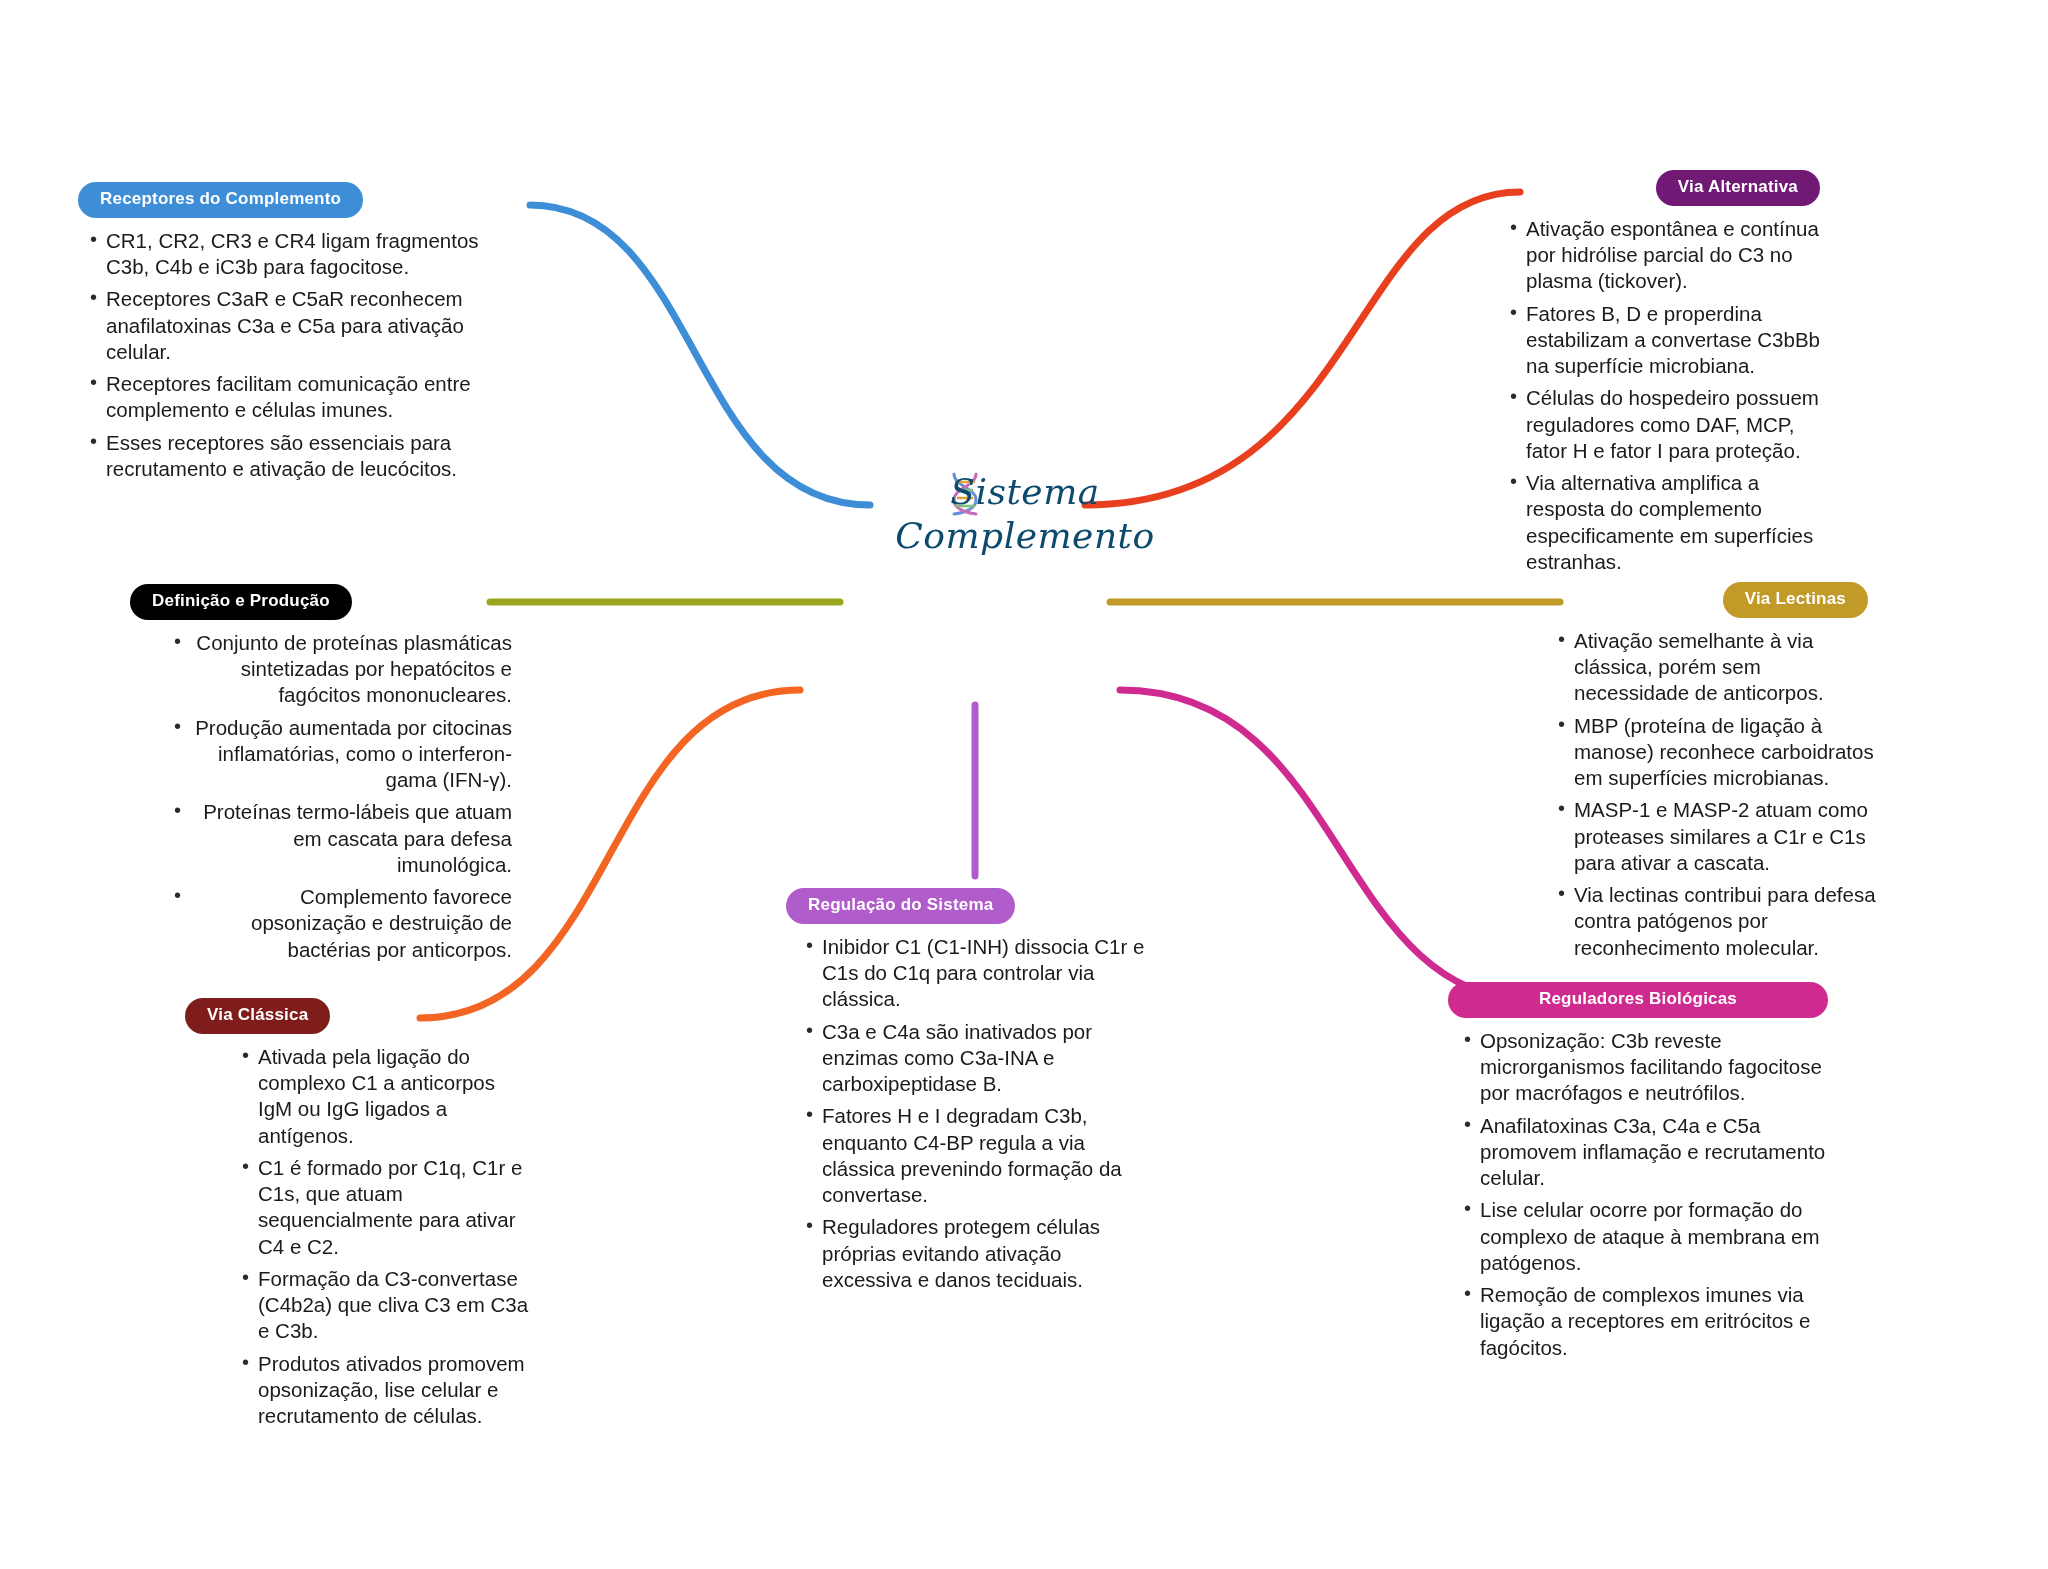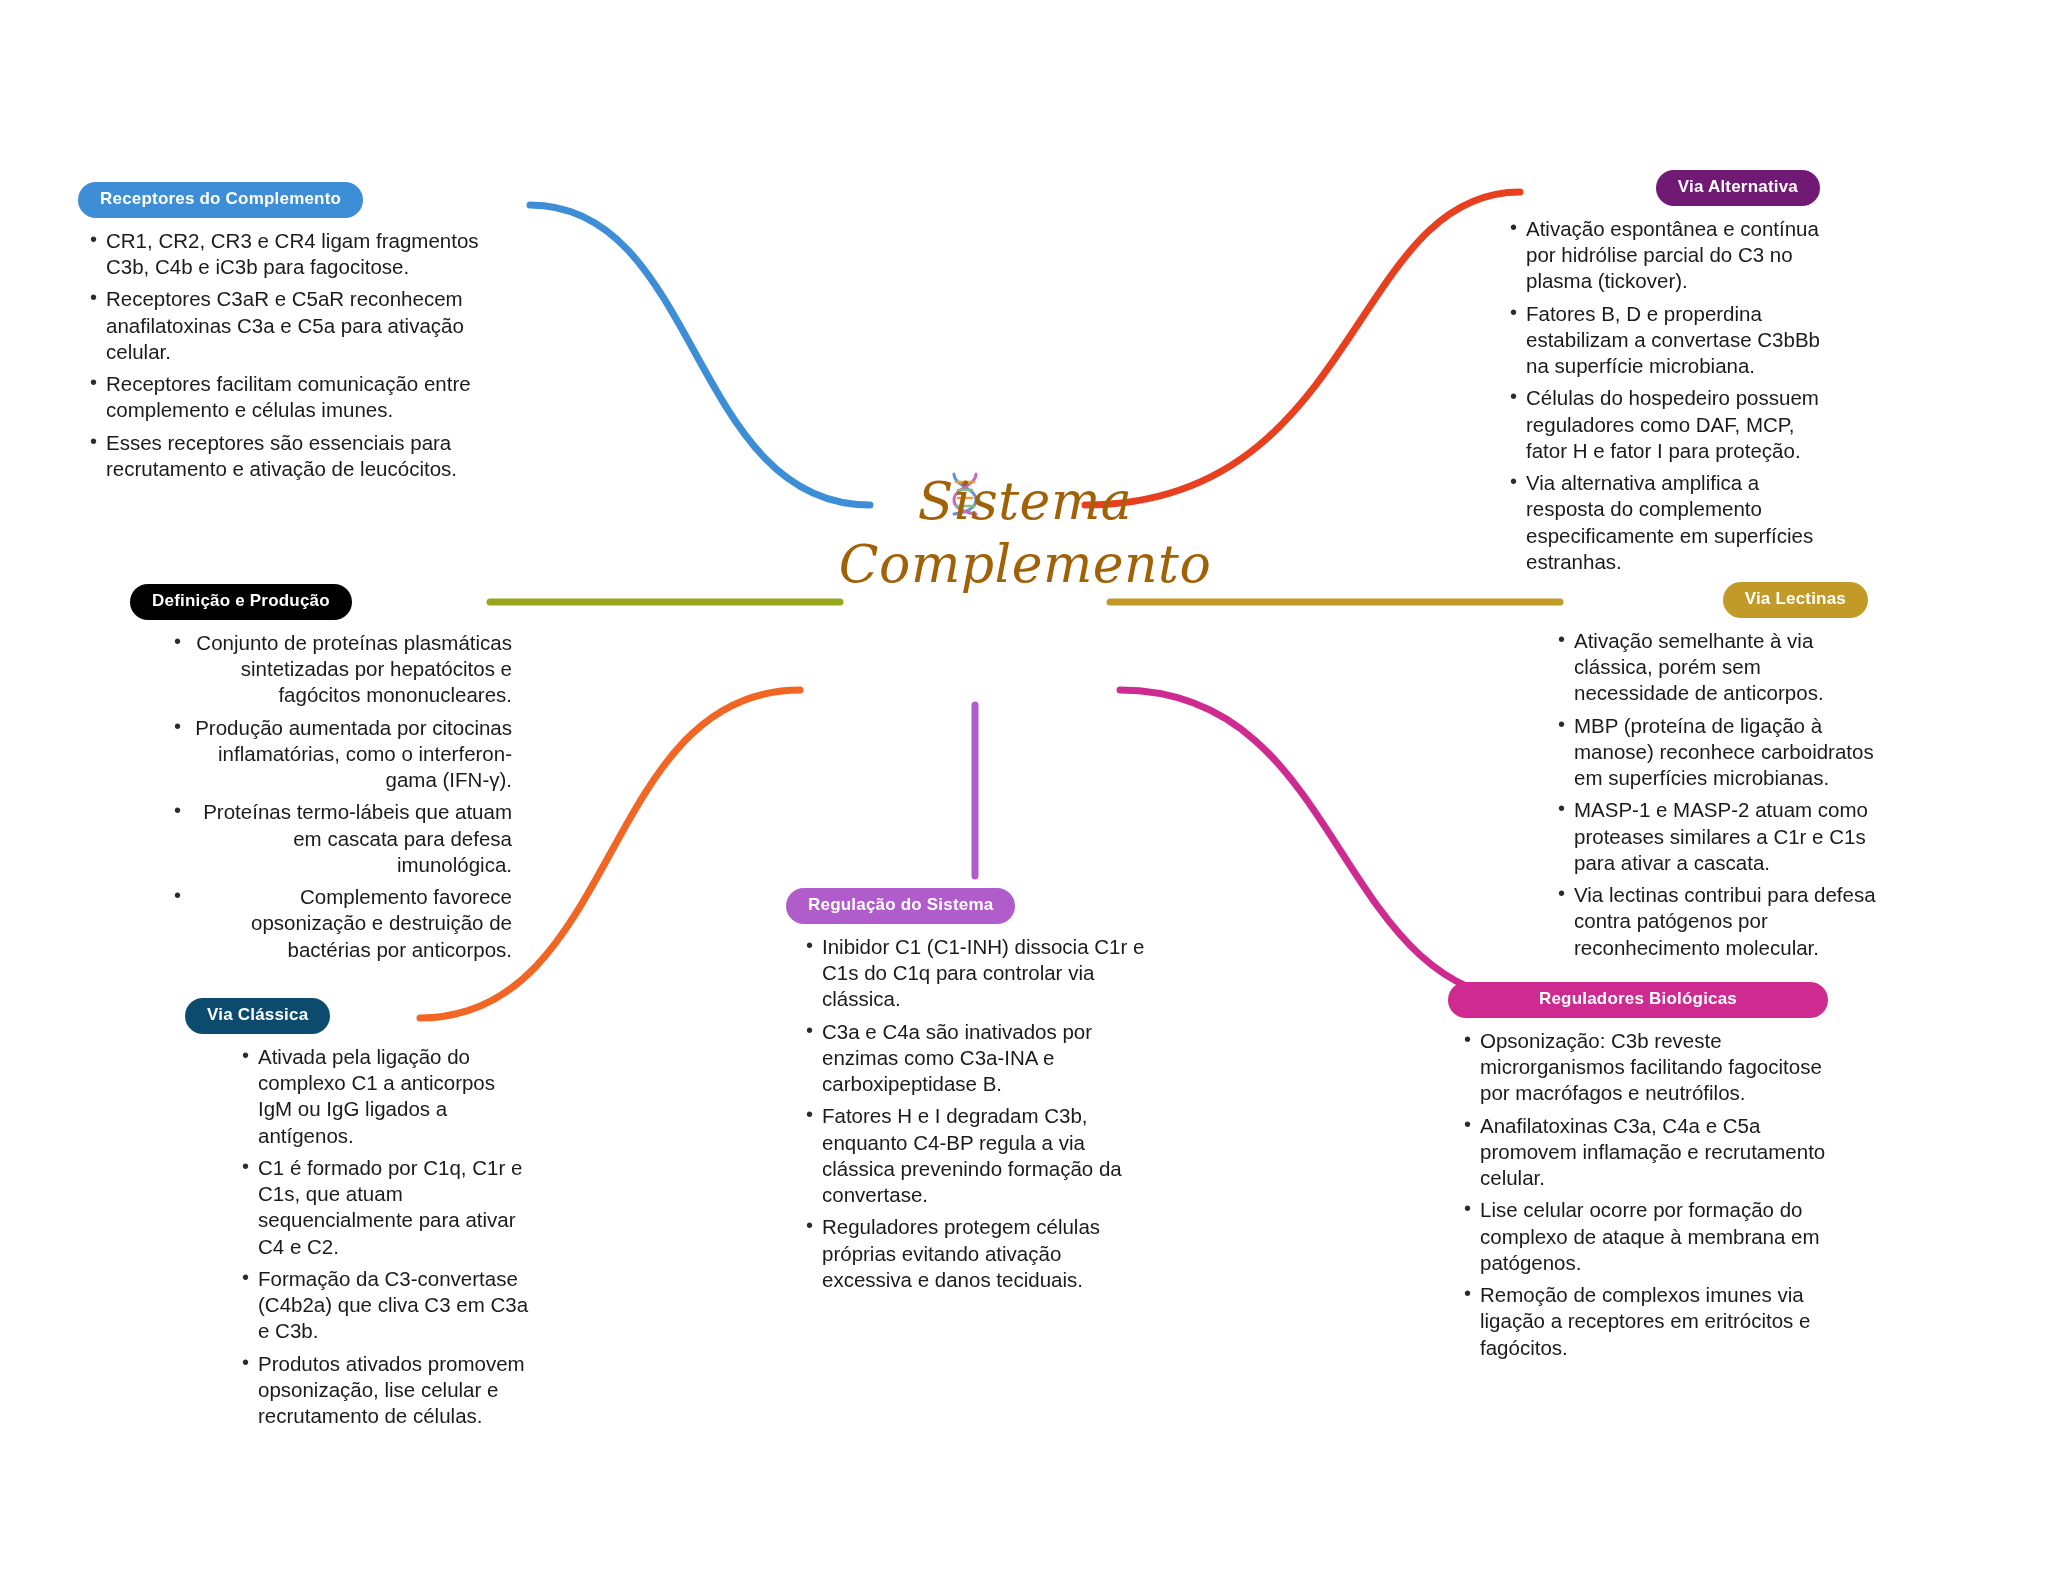--- a/index.html
+++ b/index.html
@@ -34,23 +34,23 @@
   .center {
     position: absolute;
     left: 790px;
     top: 470px;
     width: 470px;
     text-align: center;
   }
   .center-title {
     font-family: "DejaVu Serif", serif;
     font-style: italic;
-    font-size: 52px;
+    font-size: 36px;
     line-height: 1.22;
-    color: #a16207;
+    color: #0c4a6e;
     letter-spacing: 0.5px;
   }
   .dna-icon {
     position: absolute;
     left: 943px;
     top: 470px;
     width: 44px;
     height: 48px;
   }
 
@@ -97,21 +97,21 @@
   
   #b-receptores { left: 78px;  top: 182px;  width: 430px; }
   #b-receptores .branch-title { background: #3d8ed7; }
   #b-receptores ul.points { width: 420px; padding-left: 10px; }
 
   #b-definicao { left: 130px; top: 584px; width: 390px; }
   #b-definicao .branch-title { background: #000000; }
   #b-definicao ul.points { width: 340px; padding-left: 42px; text-align: right; }
 
   #b-classica { left: 185px; top: 998px; width: 330px; }
-  #b-classica .branch-title { background: #0c4a6e; }
+  #b-classica .branch-title { background: #7f1d1d; }
   #b-classica ul.points { width: 290px; padding-left: 55px; }
 
   #b-regulacao { left: 786px; top: 888px; width: 370px; }
   #b-regulacao .branch-title { background: #b05ccb; }
   #b-regulacao ul.points { width: 350px; padding-left: 18px; }
 
   #b-alternativa { left: 1490px; top: 170px; width: 330px; }
   #b-alternativa .branch-title { background: #701a75; }
   #b-alternativa ul.points { width: 325px; padding-left: 18px; }
 

